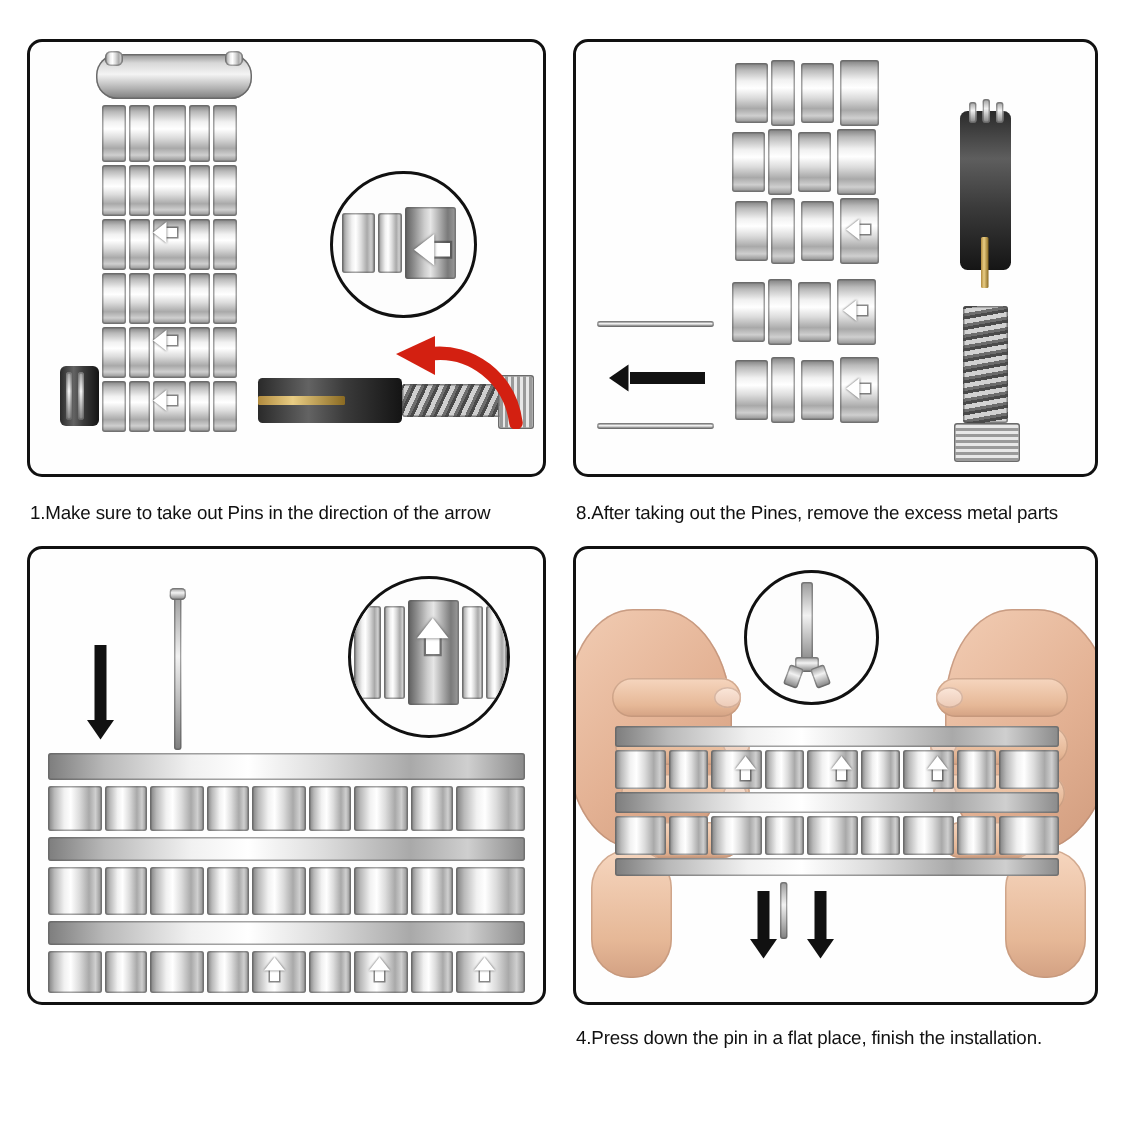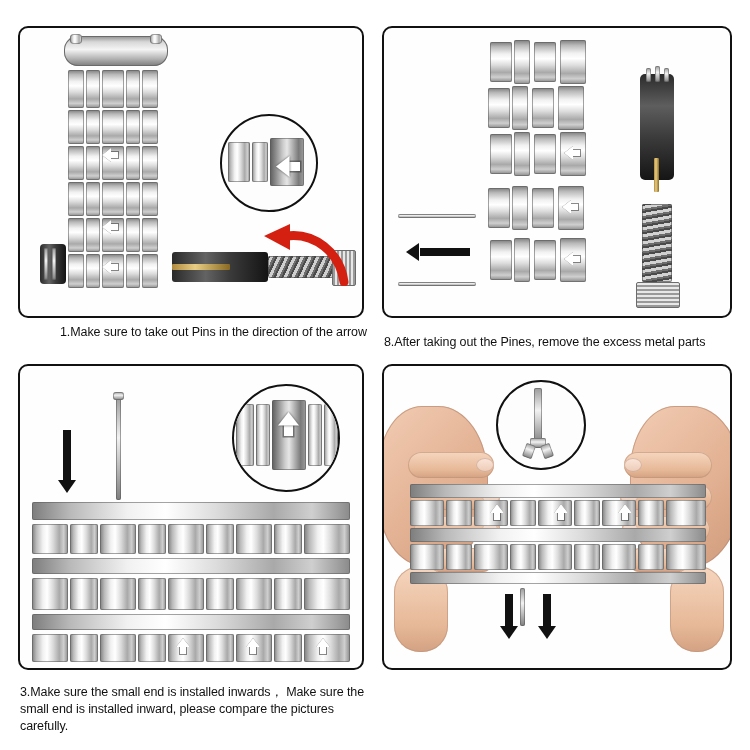--- a/index.html
+++ b/index.html
@@ -253,21 +253,21 @@
         <div class="link" style="left:6px; top:26px; width:22px; height:40px;"></div>
         <div class="link" style="left:30px; top:26px; width:16px; height:40px;"></div>
         <div class="link dark" style="left:48px; top:22px; width:34px; height:48px;"></div>
         <div class="wh-arrow-left" style="left:54px; top:40px; transform:scale(1.5); transform-origin:left top;">
           <div class="stem"></div>
             <div class="head"></div>
         </div>
       </div>
     </div>
   </div>
-  <div class="caption" style="left:20px; top:324px; width:350px;margin-left:40px;">1.Make sure to take out Pins in the direction of the arrow</div>
+  <div class="caption" style="left:20px; top:334px; width:350px;">1.Make sure to take out Pins in the direction of the arrow</div>
 
   <div class="cell" style="left:382px; top:26px; width:350px; height:292px;">
     <div class="panel" style="width:346px; height:288px;">
 
       <div>
         <div class="link v" style="left:106px; top:14px; width:22px; height:40px;"></div>
         <div class="link v" style="left:130px; top:12px; width:16px; height:44px;"></div>
         <div class="link v" style="left:150px; top:14px; width:22px; height:40px;"></div>
         <div class="link v" style="left:176px; top:12px; width:26px; height:44px;"></div>
 
@@ -395,21 +395,20 @@
       <div class="wh-arrow-up" style="left:226px; top:272px;">
         <div class="stem"></div>
           <div class="head"></div>
       </div>
       <div class="wh-arrow-up" style="left:296px; top:272px;">
         <div class="stem"></div>
           <div class="head"></div>
       </div>
     </div>
   </div>
-  <div class="caption" style="left:20px; top:684px; width:346px;">3.Make sure the small end is installed inwards， Make sure the small end is installed inward, please compare the pictures carefully.</div>
 
   <div class="cell" style="left:382px; top:364px; width:350px; height:306px;">
     <div class="panel" style="width:346px; height:302px;">
 
       <div>
         <div class="hand" style="left:-6px; top:40px; width:110px; height:160px;"></div>
         <div class="finger" style="left:24px; top:86px; width:86px; height:26px;"></div>
         <div class="finger" style="left:26px; top:118px; width:90px; height:26px;"></div>
         <div class="finger" style="left:30px; top:150px; width:86px; height:26px;"></div>
         <div class="finger" style="left:34px; top:182px; width:76px; height:24px;"></div>
@@ -483,14 +482,15 @@
       </div>
 
       <div class="magnifier" style="left:112px; top:14px; width:86px; height:86px;">
         <div class="pin-rod" style="left:36px; top:6px; width:8px; height:56px;"></div>
         <div class="pin-rod" style="left:32px; top:56px; width:16px; height:10px; border-radius:2px;"></div>
         <div class="pin-rod" style="left:26px; top:62px; width:10px; height:14px; transform:rotate(20deg);"></div>
         <div class="pin-rod" style="left:44px; top:62px; width:10px; height:14px; transform:rotate(-20deg);"></div>
       </div>
     </div>
   </div>
+  <div class="caption" style="left:384px; top:684px; width:350px;">4.Press down the pin in a flat place, finish the installation.</div>
 
 </div>
 
 </body></html>

